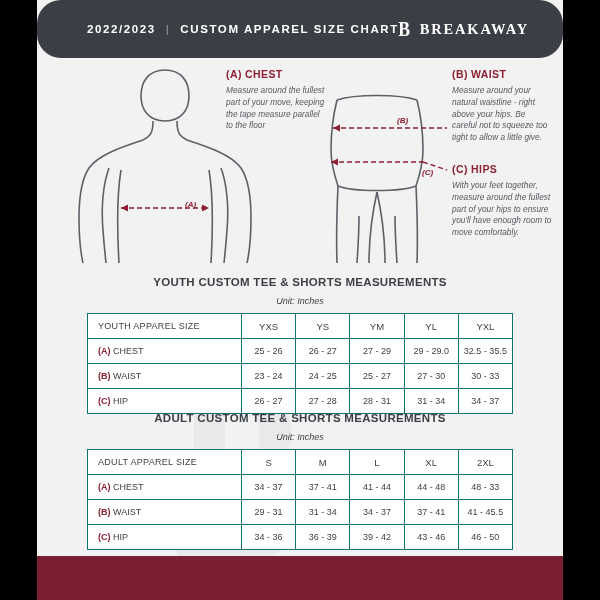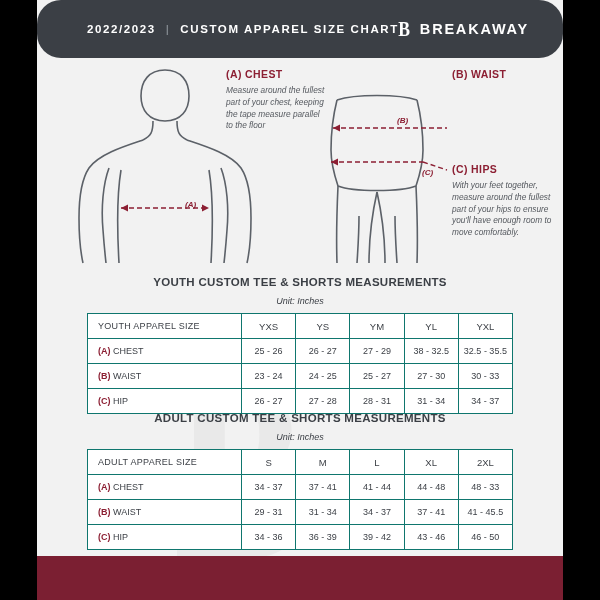--- a/index.html
+++ b/index.html
@@ -58,20 +58,21 @@
     font-size: 22px;
     font-weight: bold;
     font-family: "Liberation Serif", serif;
     letter-spacing: -1px;
     transform: scaleX(0.8);
   }
   .brand-name {
     font-size: 14.5px;
     font-weight: bold;
     letter-spacing: 1.8px;
+    font-family: Liberation Serif, serif;
   }
   
   .watermark {
     position: absolute;
     left: 120px;
     top: 330px;
     font-size: 250px;
     font-family: "Liberation Serif", serif;
     font-weight: bold;
     color: #e8e8e8;
@@ -243,24 +244,25 @@
         <line x1="386" y1="104" x2="410" y2="112" stroke="#8c1f33" stroke-width="1.4" stroke-dasharray="5,3"></line>
       </g>
     </svg>
 
     <div class="lbl" style="left:148px; top:142px;">(A)</div>
     <div class="lbl" style="left:360px; top:58px;">(B)</div>
     <div class="lbl" style="left:385px; top:110px;">(C)</div>
 
     <div class="callout chest-callout">
       <div class="ct">(A) CHEST</div>
-      <div class="cb">Measure around the fullest part of your chest, keeping the tape measure parallel to the floor</div>
+      <div class="cb">Measure around the fullest part of your move, keeping the tape measure parallel to the floor</div>
     </div>
     <div class="callout waist-callout">
       <div class="ct">(B) WAIST</div>
+      <div class="cb">Measure around your natural waistline - right above your hips. Be careful not to squeeze too tight to allow a little give.</div>
     </div>
     <div class="callout hips-callout">
       <div class="ct">(C) HIPS</div>
       <div class="cb">With your feet together, measure around the fullest part of your hips to ensure you'll have enough room to move comfortably.</div>
     </div>
   </div>
 
   <div class="tbl-wrap" style="top:276px;">
     <div class="tbl-title">YOUTH CUSTOM TEE &amp; SHORTS MEASUREMENTS</div>
     <div class="tbl-sub">Unit: Inches</div>
@@ -277,21 +279,21 @@
       </thead>
       <tbody>
         <tr>
           <td class="rowhead">
             <span class="tag">(A)</span>
             <span class="rowlabel">CHEST</span>
           </td>
           <td>25 - 26</td>
           <td>26 - 27</td>
           <td>27 - 29</td>
-          <td>38 - 32.5</td>
+          <td>29 - 29.0</td>
           <td>32.5 - 35.5</td>
         </tr>
         <tr>
           <td class="rowhead">
             <span class="tag">(B)</span>
             <span class="rowlabel">WAIST</span>
           </td>
           <td>23 - 24</td>
           <td>24 - 25</td>
           <td>25 - 27</td>

